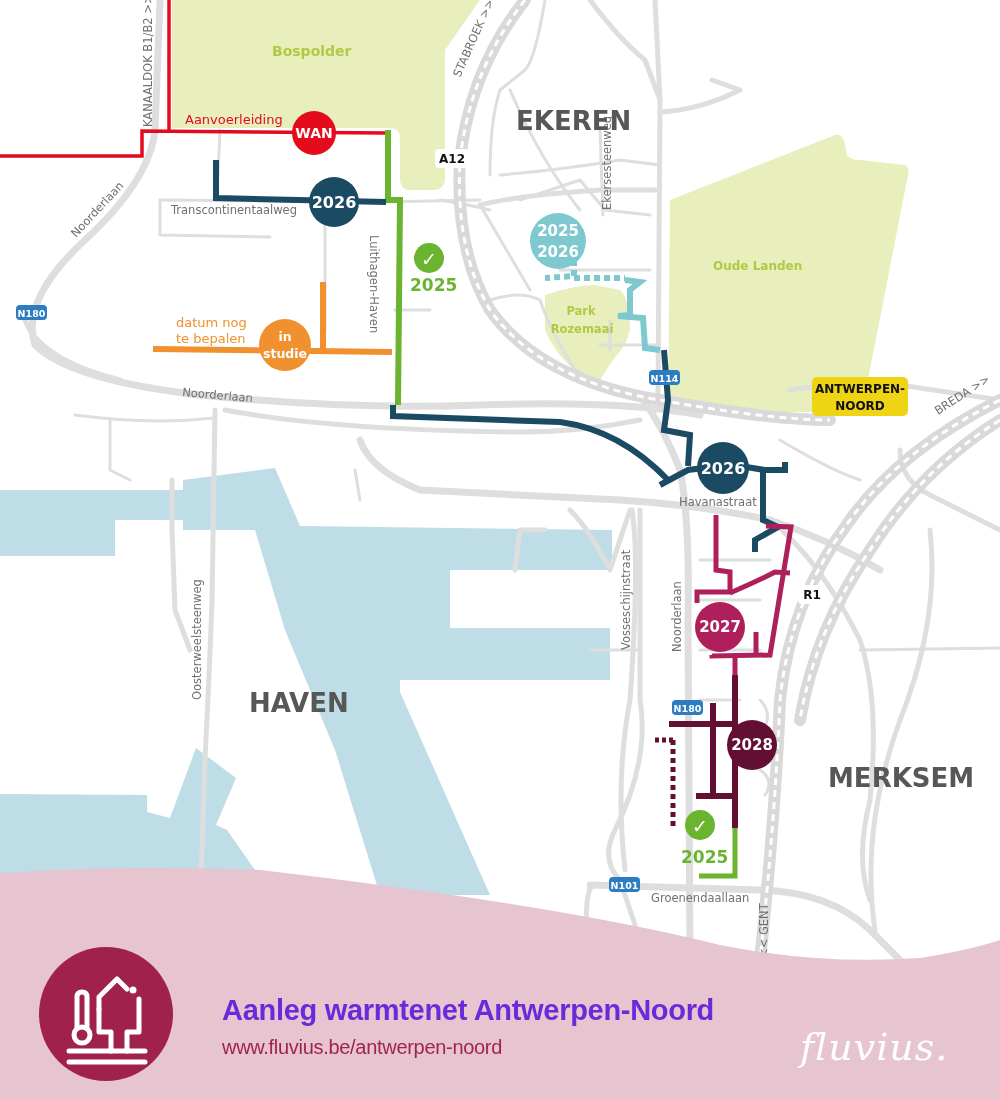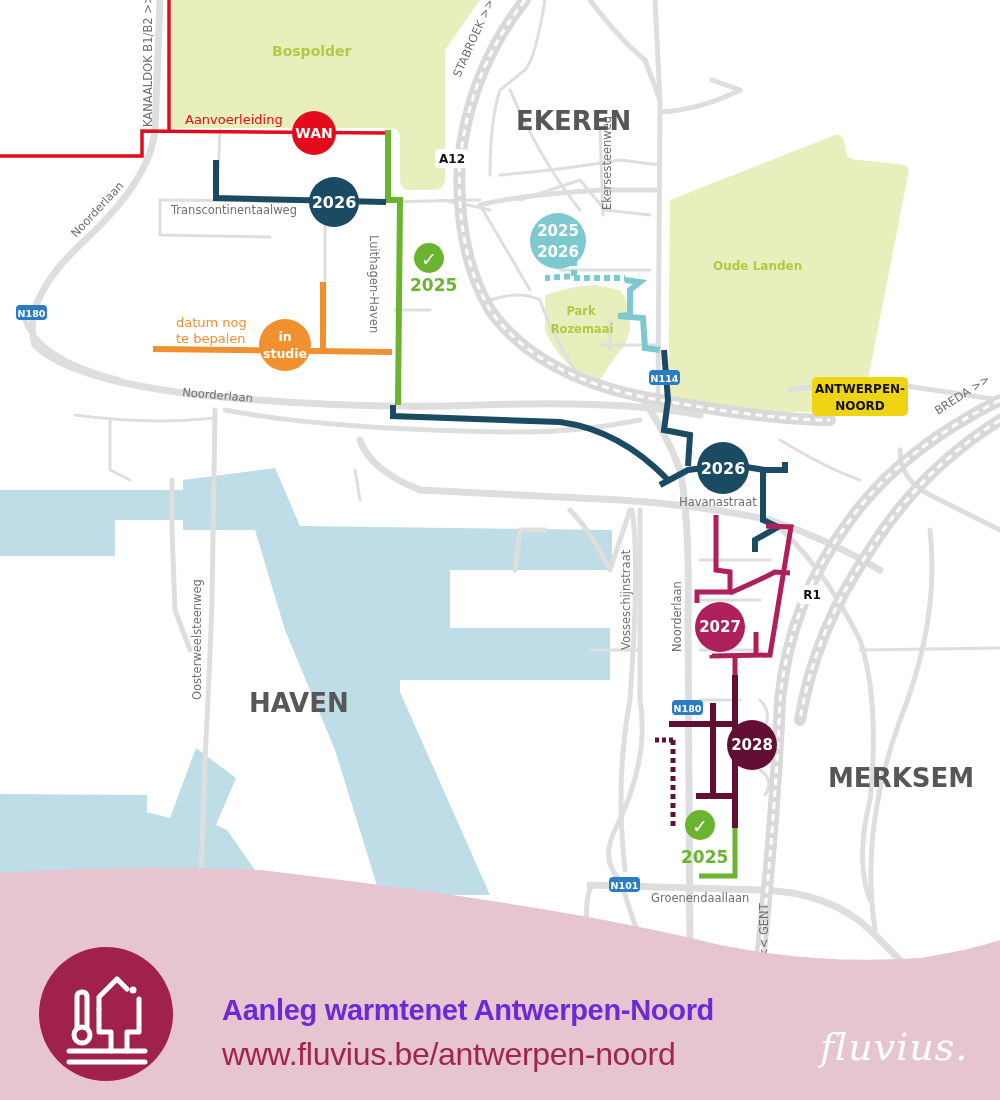--- a/index.html
+++ b/index.html
@@ -11,22 +11,22 @@
   .road-m{stroke-width:5;}
   .road-s{stroke-width:3;}
   .hwy-outer{fill:none;stroke:#d9d9d9;stroke-width:12;stroke-linecap:round;}
   .hwy-inner{fill:none;stroke:#ffffff;stroke-width:3;stroke-dasharray:7 5;}
   .street-label{fill:#707070;font-size:11.5px;}
   .district{fill:#575757;font-weight:bold;font-size:26px;}
   .park-label{fill:#b3c843;font-weight:bold;}
   .badge-txt{fill:#ffffff;font-weight:bold;text-anchor:middle;dominant-baseline:central;}
   .pipe{fill:none;stroke-linecap:butt;stroke-linejoin:miter;}
   .footer-title{position:absolute;left:222px;top:994px;font-family:"Liberation Sans",sans-serif;font-weight:bold;font-size:29px;color:#6d28d9;letter-spacing:-0.3px;}
-  .footer-url{position:absolute;left:222px;top:1036px;font-family:"Liberation Sans",sans-serif;font-size:32px;color:#a3234f;letter-spacing:-0.3px;}
-  .footer-logo{position:absolute;left:800px;top:1025px;font-family:"DejaVu Serif",serif;font-style:italic;font-size:38px;color:#ffffff;letter-spacing:1px;margin-left:20px;}
+  .footer-url{position:absolute;left:222px;top:1036px;font-family:"Liberation Sans",sans-serif;font-size:20px;color:#a3234f;letter-spacing:-0.3px;}
+  .footer-logo{position:absolute;left:800px;top:1025px;font-family:"DejaVu Serif",serif;font-style:italic;font-size:38px;color:#ffffff;letter-spacing:1px;}
   .footer-icon{position:absolute;left:39px;top:947px;width:134px;height:134px;border-radius:50%;background:#a0214b;}
 </style>
 </head>
 <body>
 
 <div id="map">
 <svg width="1000" height="1100" viewBox="0 0 1000 1100" xmlns="http://www.w3.org/2000/svg">
 
   <g fill="#bedde7">
     <polygon points="0,490 240,490 240,520 115,520 115,556 0,556"></polygon>

